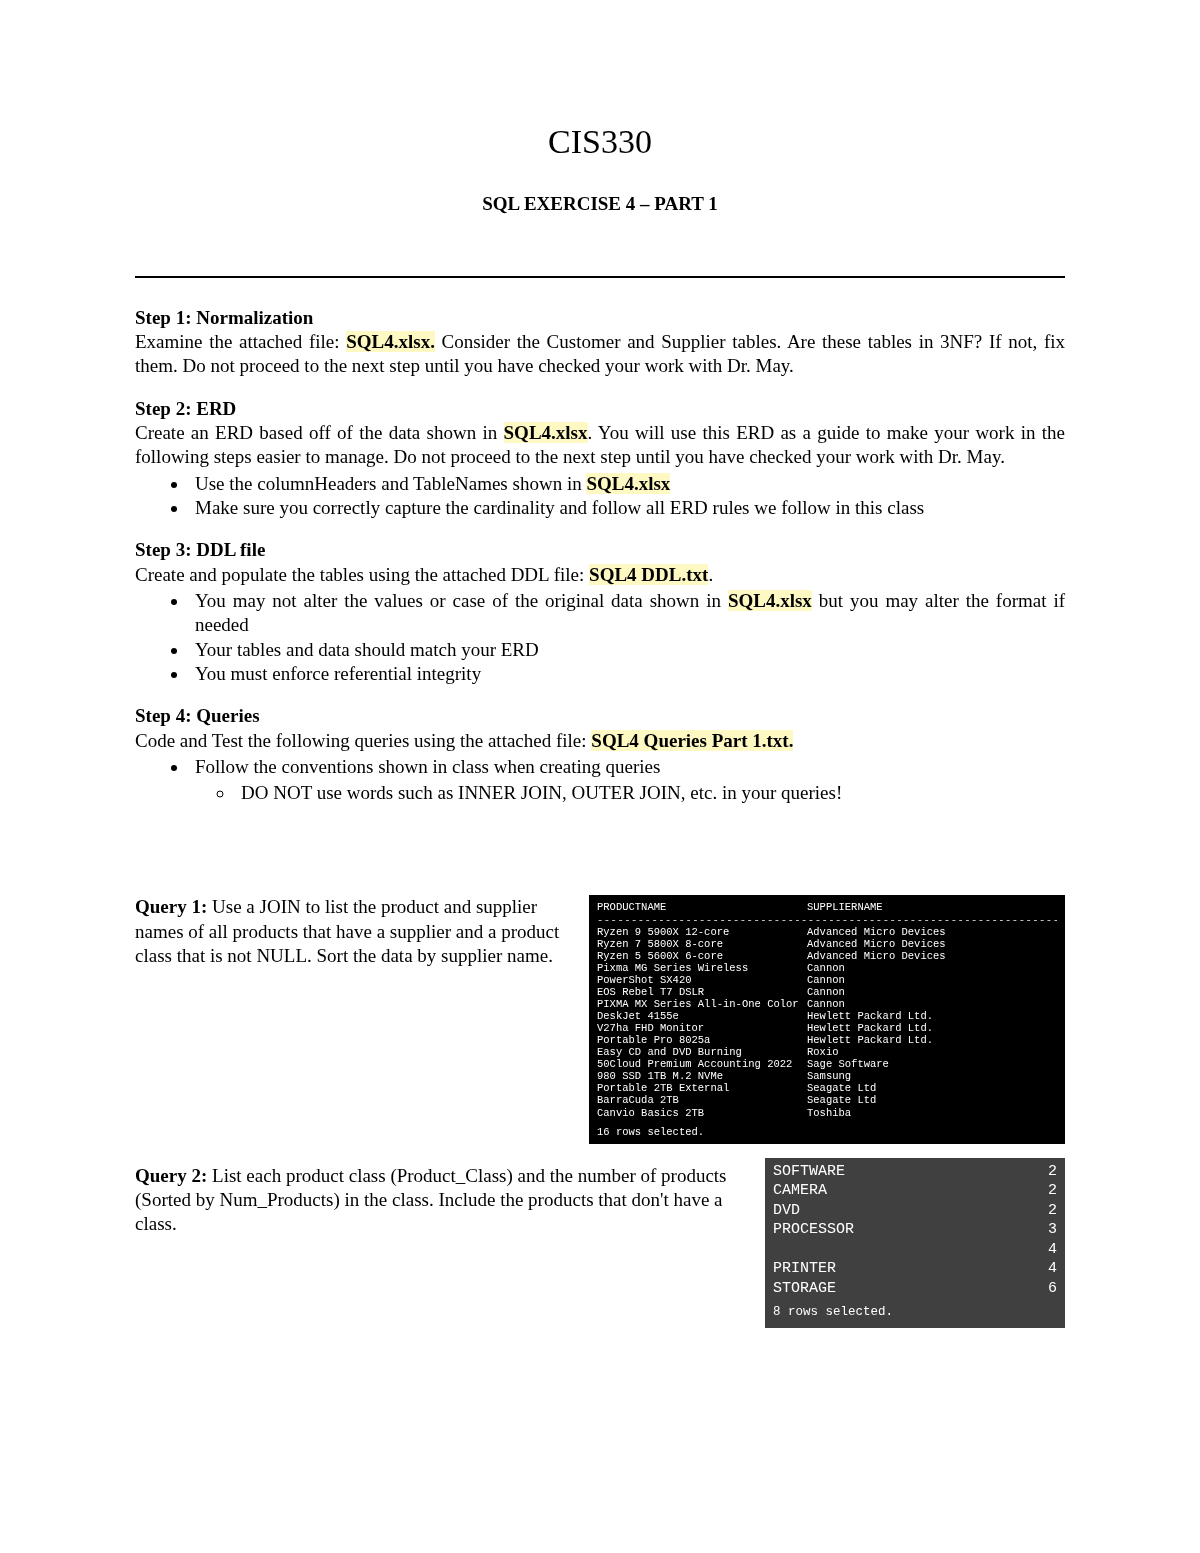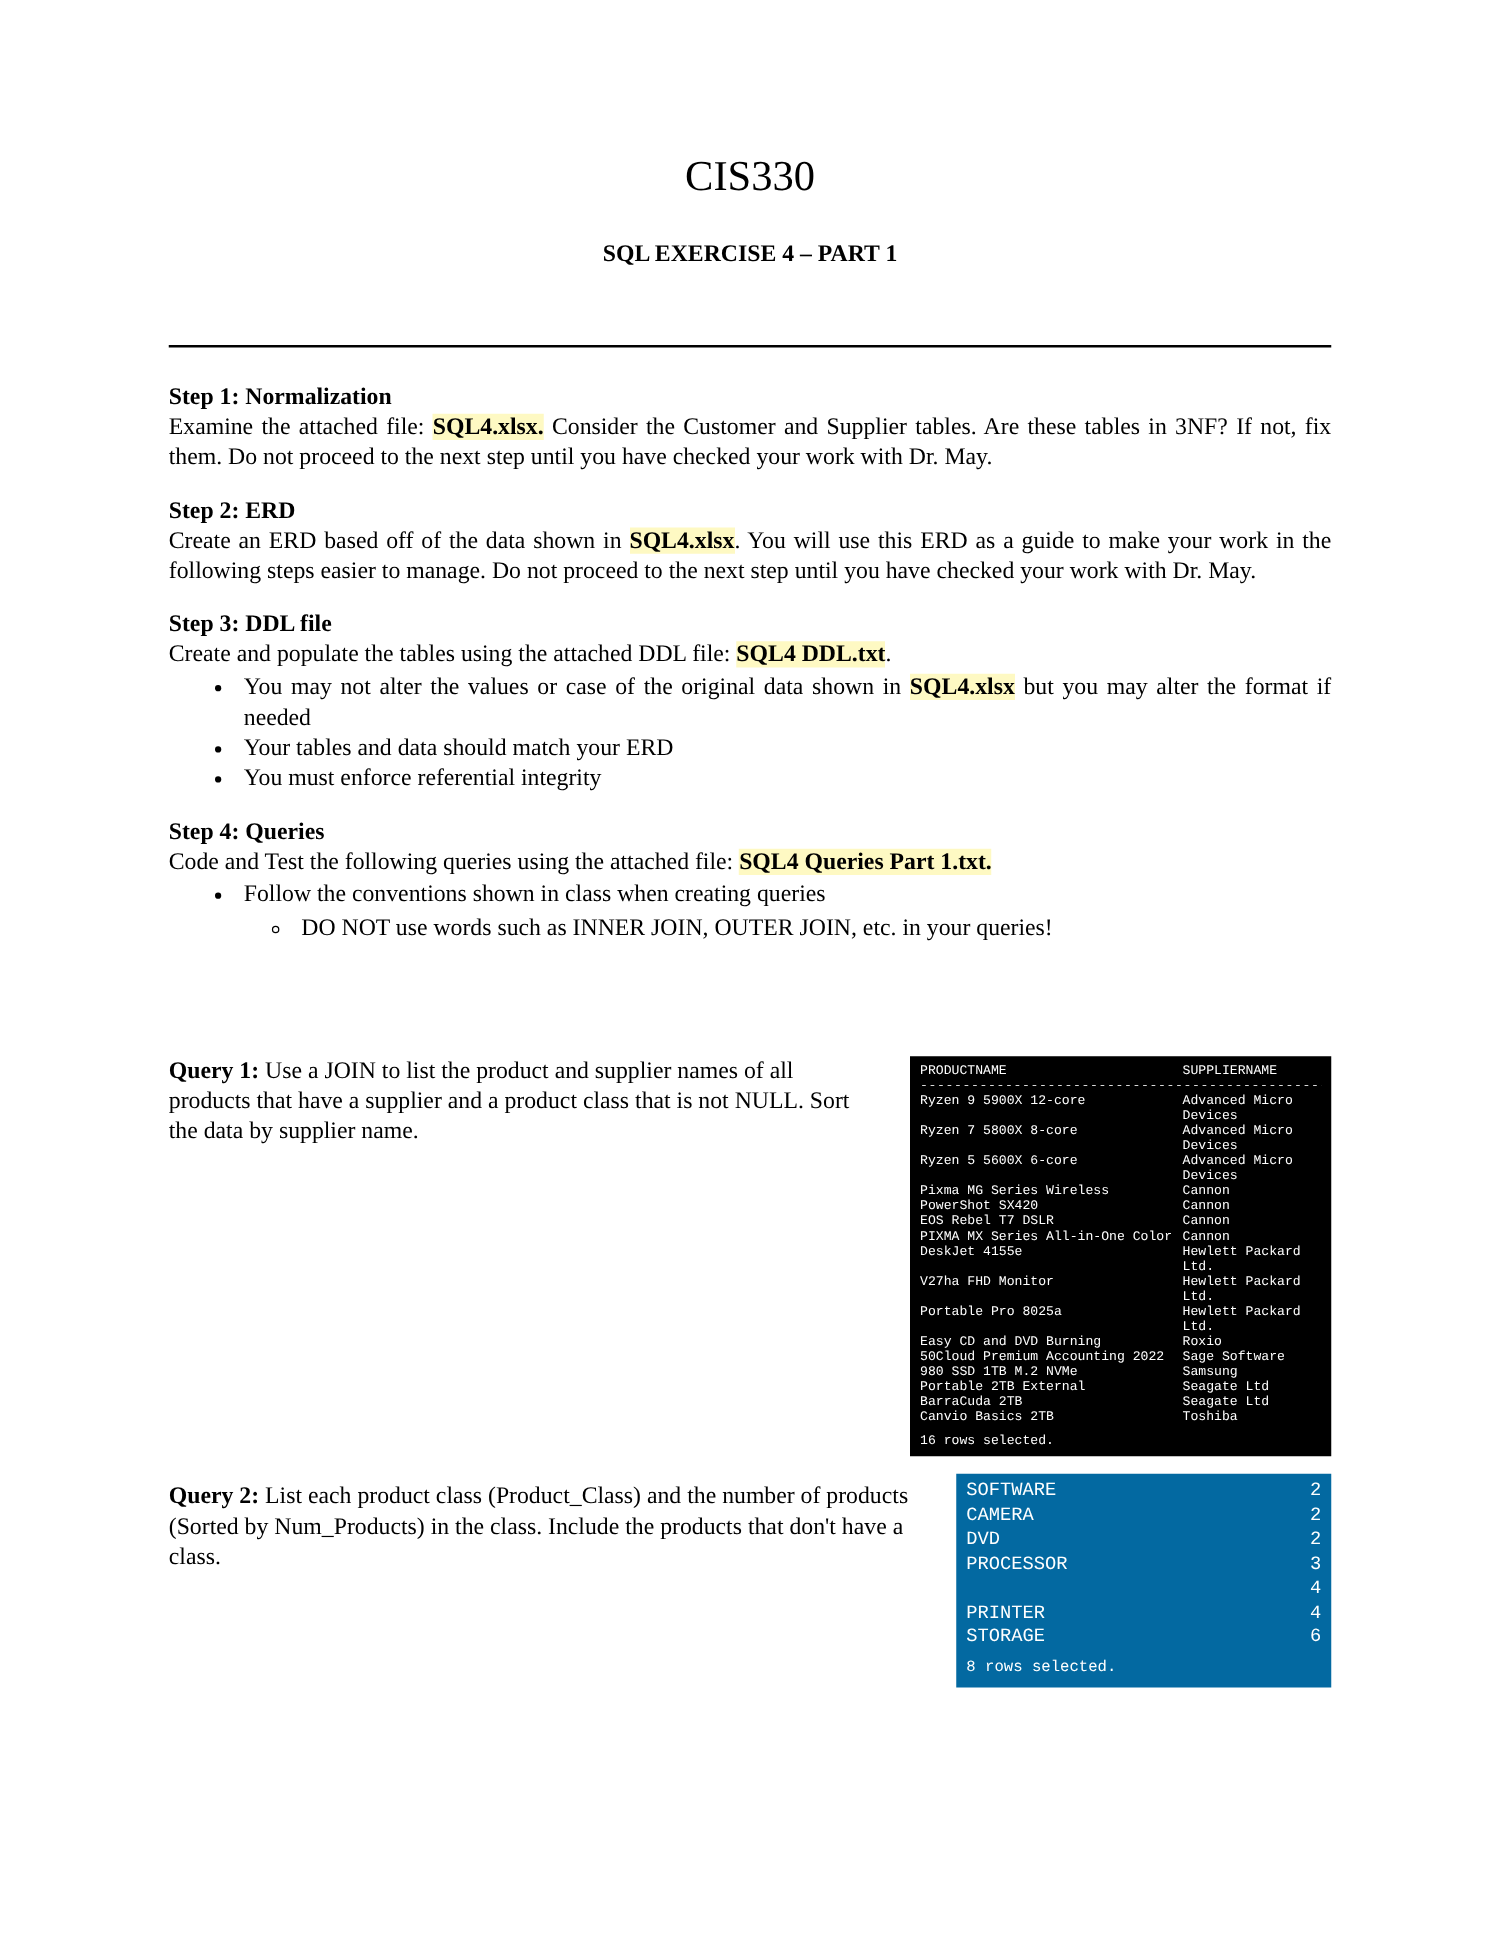--- a/index.html
+++ b/index.html
@@ -42,32 +42,32 @@
     .qtext { flex: 1; }
     .qbold { font-weight: bold; }
     .term {
       background: #000;
       color: #fff;
       font-family: 'Courier New', Courier, monospace;
       font-size: 10.5px;
       line-height: 1.15;
       padding: 6px 8px 6px 8px;
     }
-    .term1 { width: 337px; }
+    .term1 { width: 476px; }
     .term-hdr { display: flex; }
     .term-hdr .c1 { flex: 0 0 210px; }
     .term-hdr .c2 { flex: 1; }
     .term-dash { white-space: nowrap; overflow: hidden; letter-spacing: 0.5px; opacity: 0.85; }
     .trow { display: flex; }
     .trow .c1 { flex: 0 0 210px; }
     .trow .c2 { flex: 1; }
     .term-footer { margin-top: 7px; }
     .q2wrap { display: flex; align-items: flex-start; gap: 24px; margin-top: 20px; }
     .term2 {
-      background: #0369a1;
+      background: #404040;
       color: #fff;
       font-family: 'Courier New', Courier, monospace;
       font-size: 15px;
       line-height: 1.3;
       padding: 4px 8px 8px 8px;
       width: 300px;
       margin-left: auto;
       margin-top: -6px;
     }
     .t2row { display: flex; justify-content: space-between; }
@@ -86,20 +86,28 @@
   <div class="para">
     <span>Examine the attached file: </span><span class="hl">SQL4.xlsx.</span><span> Consider the Customer and Supplier tables. Are these tables in 3NF? If not, fix them. Do not proceed to the next step until you have checked your work with Dr. May.</span>
   </div>
 </div>
 
 <div class="step2">
   <div class="step-title">Step 2: ERD</div>
   <div class="para">
     <span>Create an ERD based off of the data shown in </span><span class="hl">SQL4.xlsx</span><span>. You will use this ERD as a guide to make your work in the following steps easier to manage. Do not proceed to the next step until you have checked your work with Dr. May.</span>
   </div>
+  <ul class="b1">
+    <li>
+      <span>Use the columnHeaders and TableNames shown in </span><span class="hl">SQL4.xlsx</span><span></span>
+    </li>
+    <li>
+      <span>Make sure you correctly capture the cardinality and follow all ERD rules we follow in this class</span>
+    </li>
+  </ul>
 </div>
 
 <div class="step3">
   <div class="step-title">Step 3: DDL file</div>
   <div class="para">
     <span>Create and populate the tables using the attached DDL file: </span><span class="hl">SQL4 DDL.txt</span><span>.</span>
   </div>
   <ul class="b1">
     <li>
       <span>You may not alter the values or case of the original data shown in </span><span class="hl">SQL4.xlsx</span><span> but you may alter the format if needed</span>

